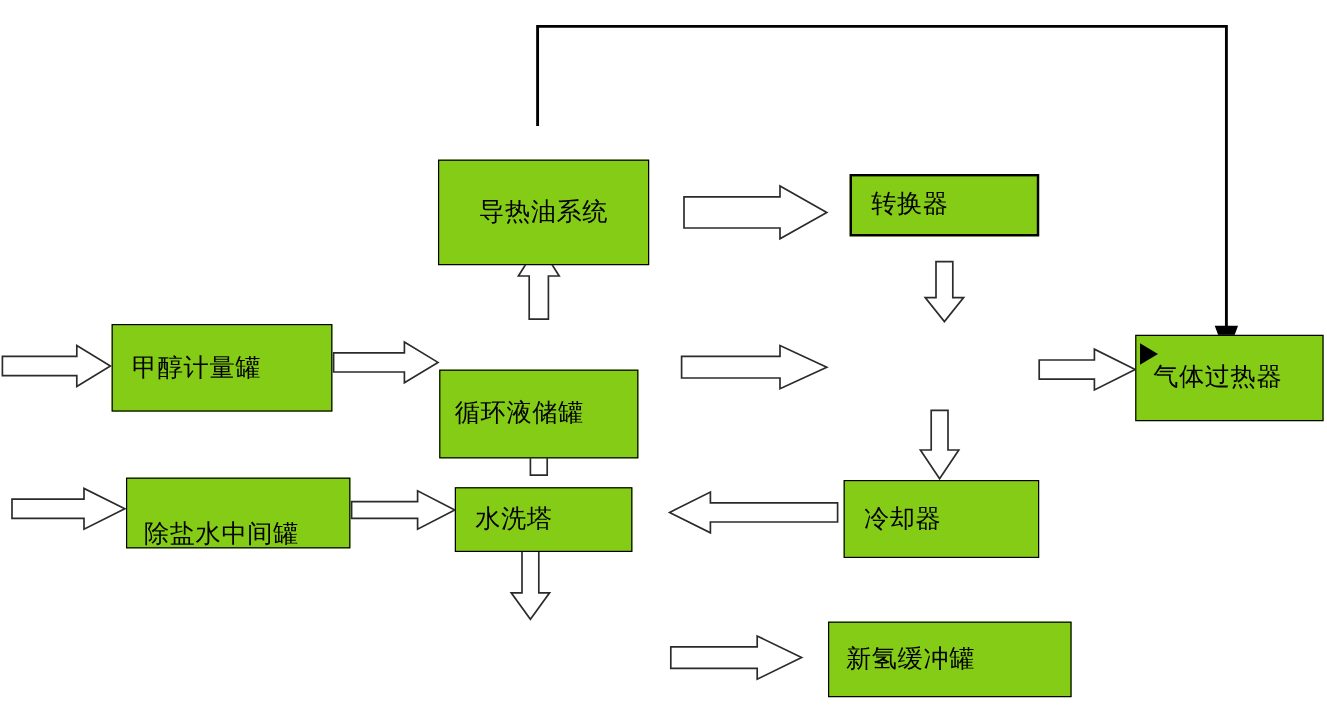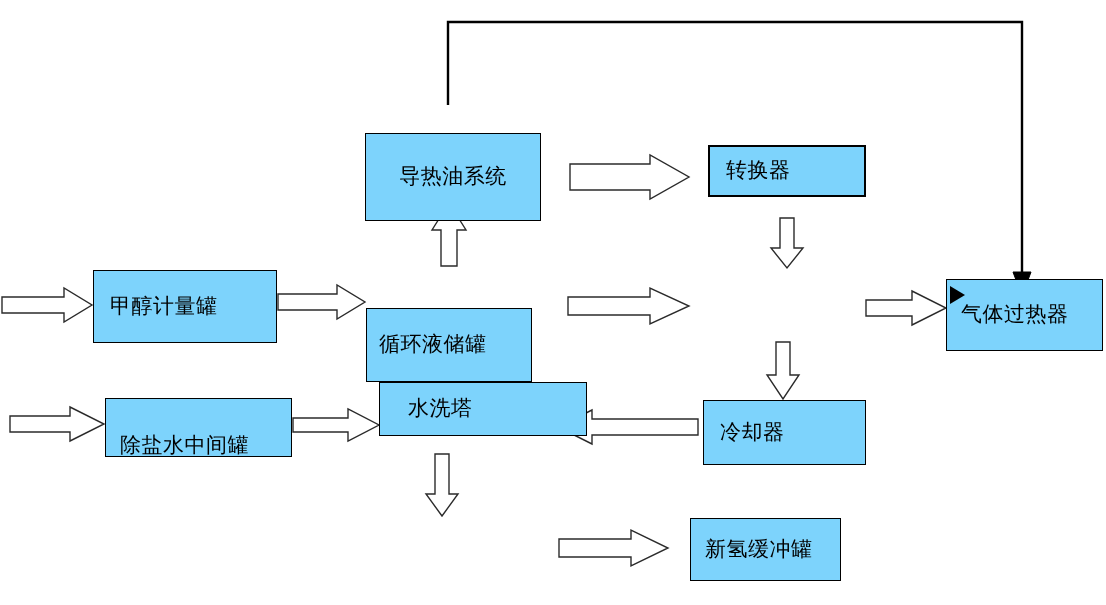--- a/index.html
+++ b/index.html
@@ -22,21 +22,21 @@
     position: absolute;
     left: 0;
     top: 0;
     width: 1106px;
     height: 605px;
     pointer-events: none;
   }
   .node {
     position: absolute;
     box-sizing: border-box;
-    background: #7dd3fc;
+    background: #84cc16;
     border: 1px solid #000000;
     display: flex;
     align-items: center;
     z-index: 5;
   }
   .node.thick {
     border-width: 2px;
   }
   .node .label {
     display: block;
@@ -122,26 +122,26 @@
 
   <div class="node" style="left:946px; top:279px; width:157px; height:72px;text-align:center;">
     <span class="label" style="padding-left:14px;">气体过热器</span>
   </div>
   <span class="marker-tri" style="left:950px; top:286px;"></span>
 
   <div class="node" style="left:105px; top:398px; width:187px; height:59px;">
     <span class="label" style="padding-left:14px;margin-top:36px;">除盐水中间罐</span>
   </div>
 
-  <div class="node" style="left:379px; top:382px; width:208px; height:54px;padding-left:12px;">
+  <div class="node" style="left:379px; top:406px; width:148px; height:54px;">
     <span class="label">水洗塔</span>
   </div>
 
   <div class="node" style="left:703px; top:400px; width:163px; height:65px;">
     <span class="label">冷却器</span>
   </div>
 
 
-  <div class="node" style="left:690px; top:518px; width:151px; height:63px;">
+  <div class="node" style="left:690px; top:518px; width:203px; height:63px;">
     <span class="label" style="padding-left:14px;">新氢缓冲罐</span>
   </div>
 
 </div>
 
 </body></html>

